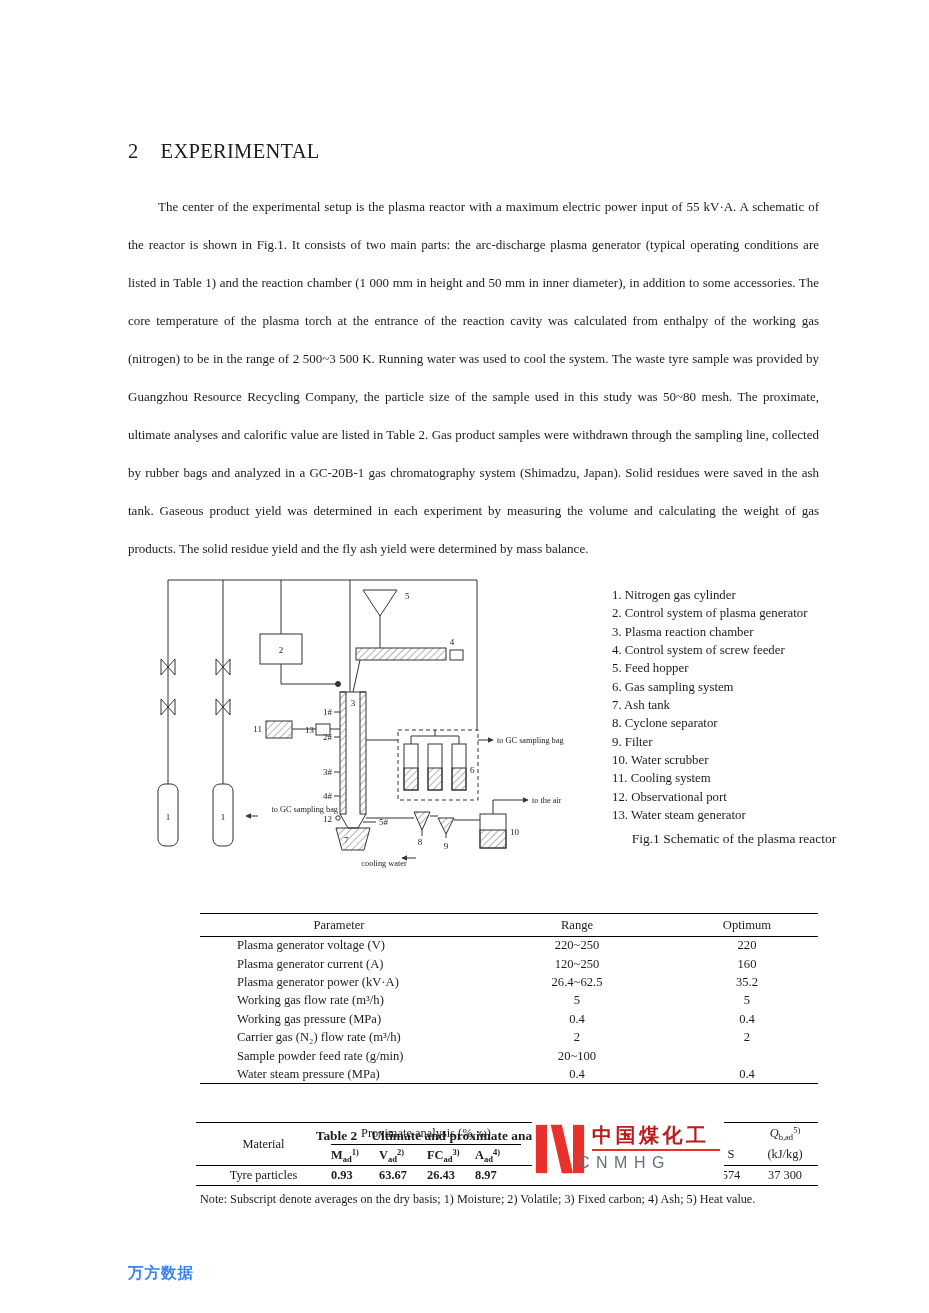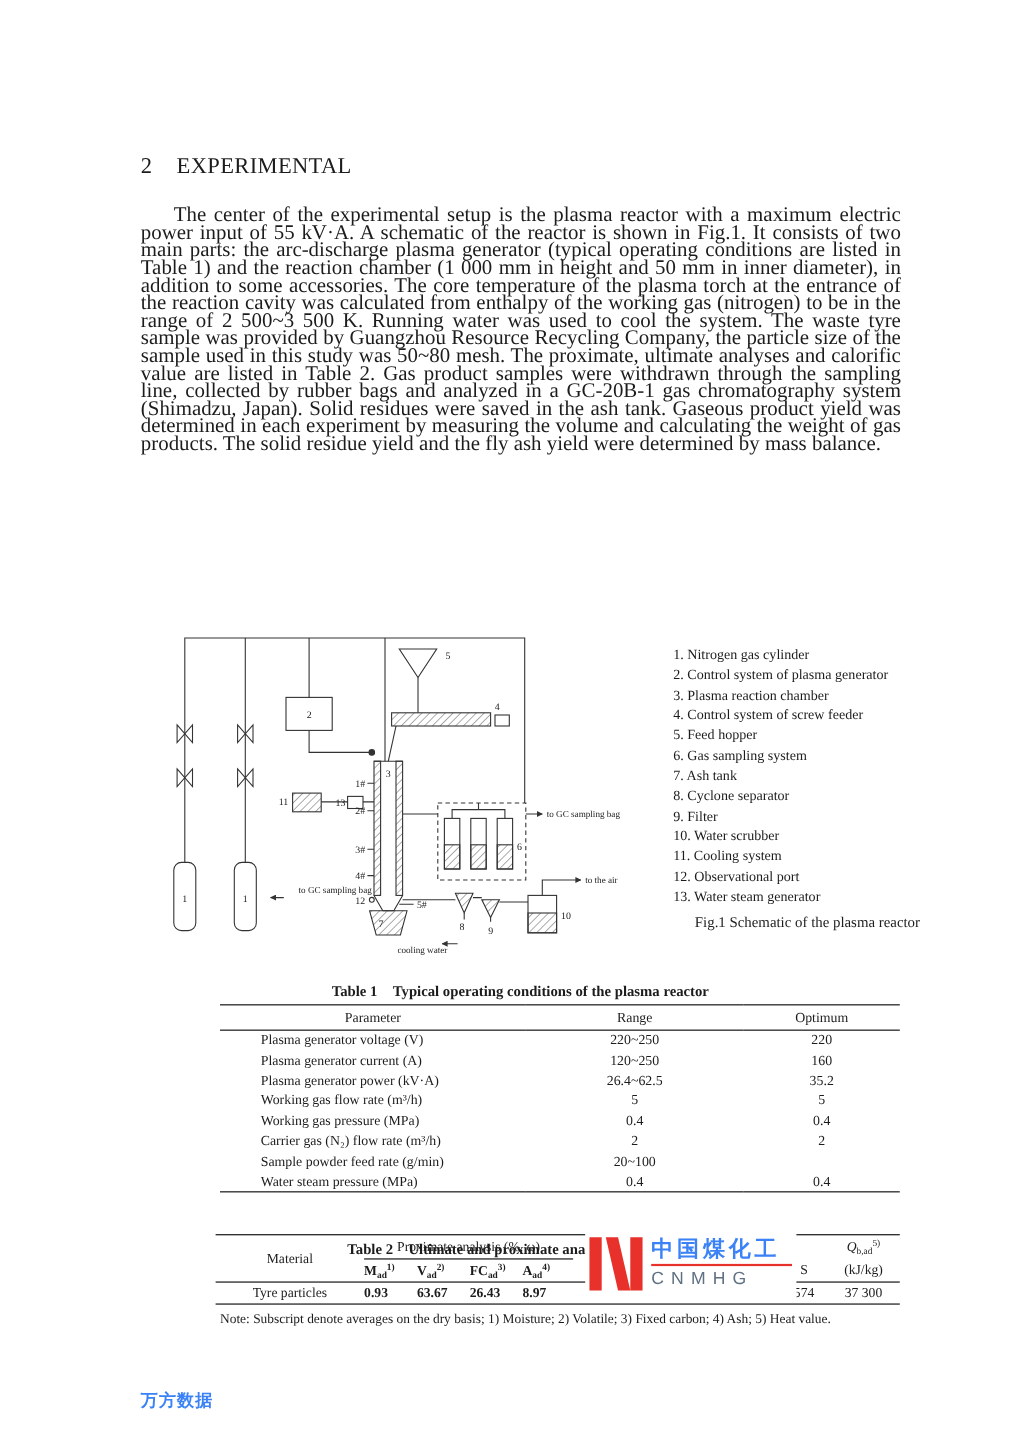--- a/index.html
+++ b/index.html
@@ -8,21 +8,21 @@
   .page { position:absolute; inset:0; background:#fff; overflow:hidden; }
 
   .running-header { position:absolute; top:92px; left:128px; width:724px;
     display:flex; justify-content:space-between; font-size:13.5px; }
 
   .section-heading { position:absolute; top:140px; left:128px; font-size:20.5px;
     font-weight:400; letter-spacing:0.3px; }
   .sec-num { margin-right:22px; }
 
   .body-text { position:absolute; top:188px; left:128px; width:691px;
-    font-size:19px; line-height:16px; text-align:justify; text-indent:30px; }
+    font-size:13px; line-height:38px; text-align:justify; text-indent:30px; }
 
   .diagram { position:absolute; left:148px; top:572px; width:470px; height:300px; }
   svg text { font-family:"Liberation Serif", serif; font-size:9px; fill:#1c1c1c; stroke:none; }
   svg .t8 { font-size:8.3px; }
 
   .legend { position:absolute; left:612px; top:586px; width:256px;
     font-size:12.8px; line-height:18.35px; }
   .fig-caption { position:absolute; left:596px; top:831px; width:276px;
     text-align:center; font-size:13.5px; }
 
@@ -56,23 +56,23 @@
   .t2-qval { left:556px; top:45px; width:66px; }
   sub,sup { font-size:8.5px; }
   sub { vertical-align:-0.3em; } sup { vertical-align:0.5em; }
 
   .note { position:absolute; left:200px; top:1192px; width:622px; font-size:12.2px; }
 
   .watermark { position:absolute; left:532px; top:1116px; width:192px; height:67px;
     background:#fff; z-index:5; }
   .wm-logo { position:absolute; left:2px; top:4px; width:52px; height:58px; }
   .wm-cn { position:absolute; left:60px; top:6px; font-size:20px; font-weight:700;
-    letter-spacing:3.5px; color:#3b82f6; font-family:"Liberation Sans", sans-serif; white-space:nowrap; }
+    letter-spacing:3.5px; color:#b91c1c; font-family:"Liberation Sans", sans-serif; white-space:nowrap; }
   .wm-line { position:absolute; left:60px; top:33px; width:128px; height:2px; background:#e8312a; }
-  .wm-en { position:absolute; left:60px; top:38px; font-size:16px; letter-spacing:6.5px;
+  .wm-en { position:absolute; left:46px; top:38px; font-size:16px; letter-spacing:6.5px;
     color:#5f7083; font-family:"Liberation Sans", sans-serif; white-space:nowrap; }
 
   .wanfang { position:absolute; left:128px; top:1263px; font-size:15.5px; font-weight:700;
     color:#3b82f6; letter-spacing:1px; }
 </style>
 </head>
 <body>
 
 <div class="page">
 
@@ -204,23 +204,20 @@
       <div class="legend-item">8. Cyclone separator</div>
       <div class="legend-item">9. Filter</div>
       <div class="legend-item">10. Water scrubber</div>
       <div class="legend-item">11. Cooling system</div>
       <div class="legend-item">12. Observational port</div>
       <div class="legend-item">13. Water steam generator</div>
     </div>
 
   <div class="fig-caption">Fig.1  Schematic of the plasma reactor</div>
 
-  <div class="table-title tt1">
-    <span>Table 1</span><span class="tt-gap">Typical operating conditions of the plasma reactor</span>
-  </div>
 
   <table class="table1">
     <colgroup>
         <col style="width:278px">
         <col style="width:198px">
         <col style="width:142px">
       </colgroup>
     <thead>
       <tr>
         <th>Parameter</th>

